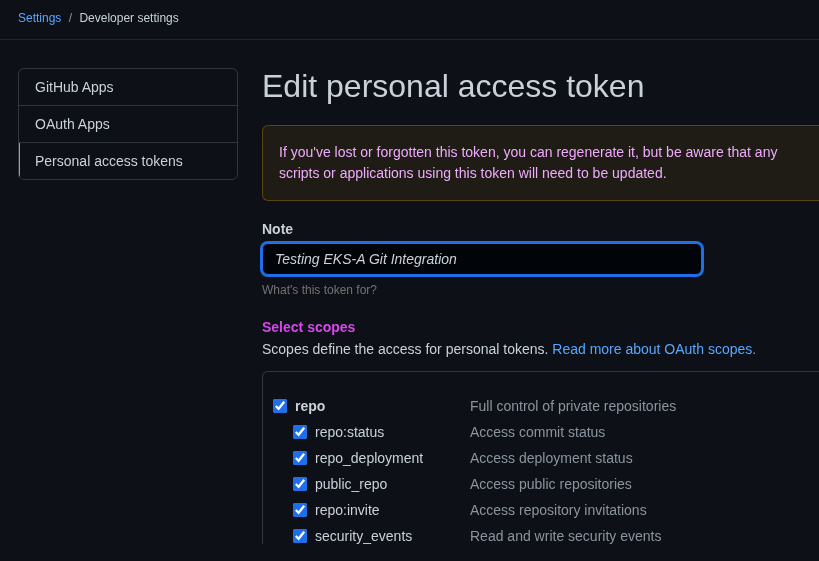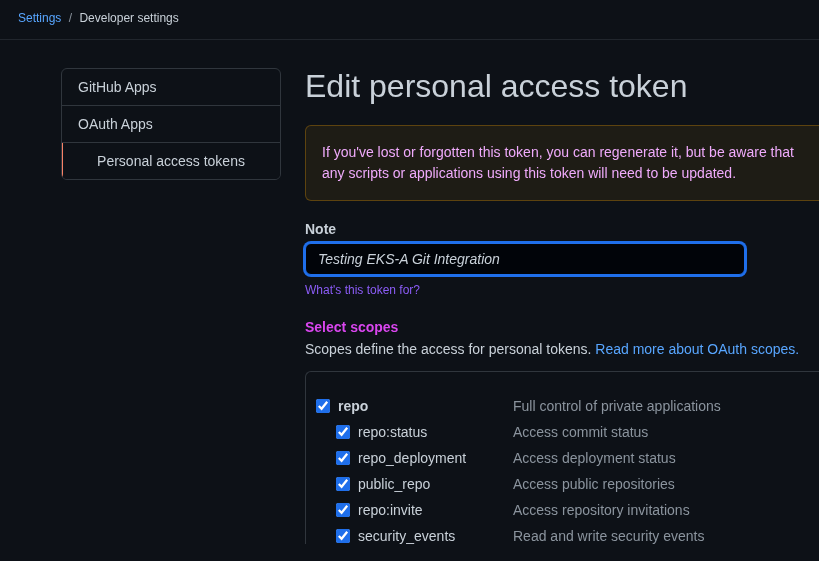--- a/index.html
+++ b/index.html
@@ -19,21 +19,20 @@
   }
   .breadcrumb a { color: #58a6ff; text-decoration: none; }
   .breadcrumb .sep { color: #8b949e; margin: 0 4px; }
   .breadcrumb .current { color: #c9d1d9; }
 
   .layout {
     display: flex;
     gap: 24px;
     padding-left: 18px;
     padding-top: 28px;
-    margin-left: 43px;
   }
 
   .sidebar {
     width: 220px;
     flex-shrink: 0;
   }
   .menu {
     list-style: none;
     border: 1px solid #30363d;
     border-radius: 6px;
@@ -43,21 +42,20 @@
     padding: 10px 16px;
     border-bottom: 1px solid #30363d;
     color: #c9d1d9;
     cursor: pointer;
     font-size: 14px;
   }
   .menu-item:last-child { border-bottom: none; }
   .menu-item.active {
     background: #0d1117;
     position: relative;
-    text-align: center;
   }
   .menu-item.active::before {
     content: "";
     position: absolute;
     left: -1px; top: 0; bottom: 0;
     width: 2px;
     background: #f78166;
   }
 
   .main {
@@ -95,21 +93,21 @@
     border: 1px solid #30363d;
     border-radius: 6px;
     color: #c9d1d9;
     font-size: 14px;
     outline: none;
     box-shadow: 0 0 0 2px #1f6feb;
     border-color: #1f6feb;
     font-style: italic;
   }
   .hint {
-    color: #8b5cf6;
+    color: #737373;
     font-size: 12px;
     margin-top: 8px;
   }
   .section-title {
     font-weight: 600;
     color: #d946ef;
     margin-top: 22px;
     margin-bottom: 6px;
     font-size: 14px;
   }
@@ -180,21 +178,21 @@
 
     <div class="section-title">Select scopes</div>
     <div class="section-desc">
       <span>Scopes define the access for personal tokens. </span><a href="#">Read more about OAuth scopes.</a>
     </div>
 
     <div class="scopes-box">
       <div class="scope-row parent">
         <input type="checkbox" checked="" style="">
         <span class="scope-name">repo</span>
-        <span class="scope-desc">Full control of private applications</span>
+        <span class="scope-desc">Full control of private repositories</span>
       </div>
       <div class="scope-row child">
         <input type="checkbox" checked="" style="">
         <span class="scope-name">repo:status</span>
         <span class="scope-desc">Access commit status</span>
       </div>
       <div class="scope-row child">
         <input type="checkbox" checked="" style="">
         <span class="scope-name">repo_deployment</span>
         <span class="scope-desc">Access deployment status</span>

